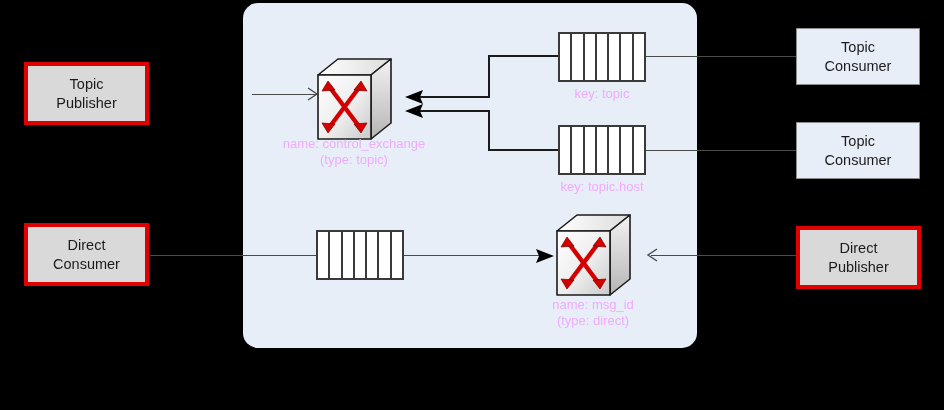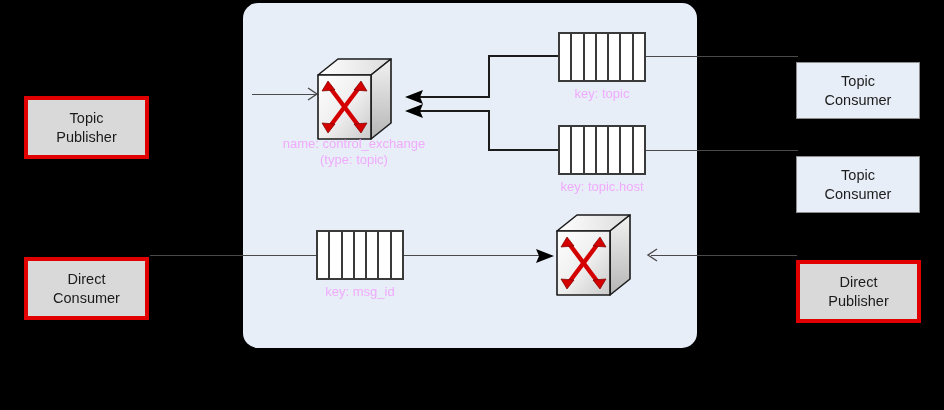--- a/index.html
+++ b/index.html
@@ -32,21 +32,20 @@
     position: absolute;
     box-sizing: border-box;
     display: flex;
     flex-direction: column;
     align-items: center;
     justify-content: center;
     line-height: 1.28;
     font-size: 14.5px;
     color: #1b1b1b;
     text-align: center;
-    margin-top: 34px;
   }
   .endpoint.publisher {
     background: #d9d9d9;
     border: 4px solid #e00000;
   }
   .endpoint.consumer-light {
     background: #e8eef8;
     border: 1px solid #8c8c8c;
   }
   .endpoint .ln { display: block; white-space: nowrap; }
@@ -199,20 +198,24 @@
         <path d="M48 28 L15 72"></path>
       </g>
       <g fill="#d40000" stroke="#7a0000" stroke-width="0.7">
         <polygon points="15,24 22,33 9,34"></polygon>
         <polygon points="48,76 41,67 54,66"></polygon>
         <polygon points="48,24 54,34 41,33"></polygon>
         <polygon points="15,76 9,66 22,67"></polygon>
       </g>
     </svg>
   </div>
+  <div class="glyph-label" style="left:492px; top:297px; width:202px;">
+    <span class="ln">name: msg_id</span>
+    <span class="ln">(type: direct)</span>
+  </div>
 
   <div class="queue" style="left:558px; top:32px; width:88px; height:50px;">
     <span class="cell"></span>
     <span class="cell"></span>
     <span class="cell"></span>
     <span class="cell"></span>
     <span class="cell"></span>
     <span class="cell"></span>
     <span class="cell"></span>
   </div>
@@ -234,23 +237,20 @@
   </div>
 
   <div class="queue" style="left:316px; top:230px; width:88px; height:50px;">
     <span class="cell"></span>
     <span class="cell"></span>
     <span class="cell"></span>
     <span class="cell"></span>
     <span class="cell"></span>
     <span class="cell"></span>
     <span class="cell"></span>
-  </div>
-  <div class="glyph-label" style="left:280px; top:284px; width:160px;">
-    <span class="ln">key: msg_id</span>
   </div>
 
   <div class="endpoint publisher" style="left:24px; top:62px; width:125px; height:63px;">
     <span class="ln">Topic</span>
     <span class="ln">Publisher</span>
   </div>
 
   <div class="endpoint publisher" style="left:24px; top:223px; width:125px; height:63px;">
     <span class="ln">Direct</span>
     <span class="ln">Consumer</span>

